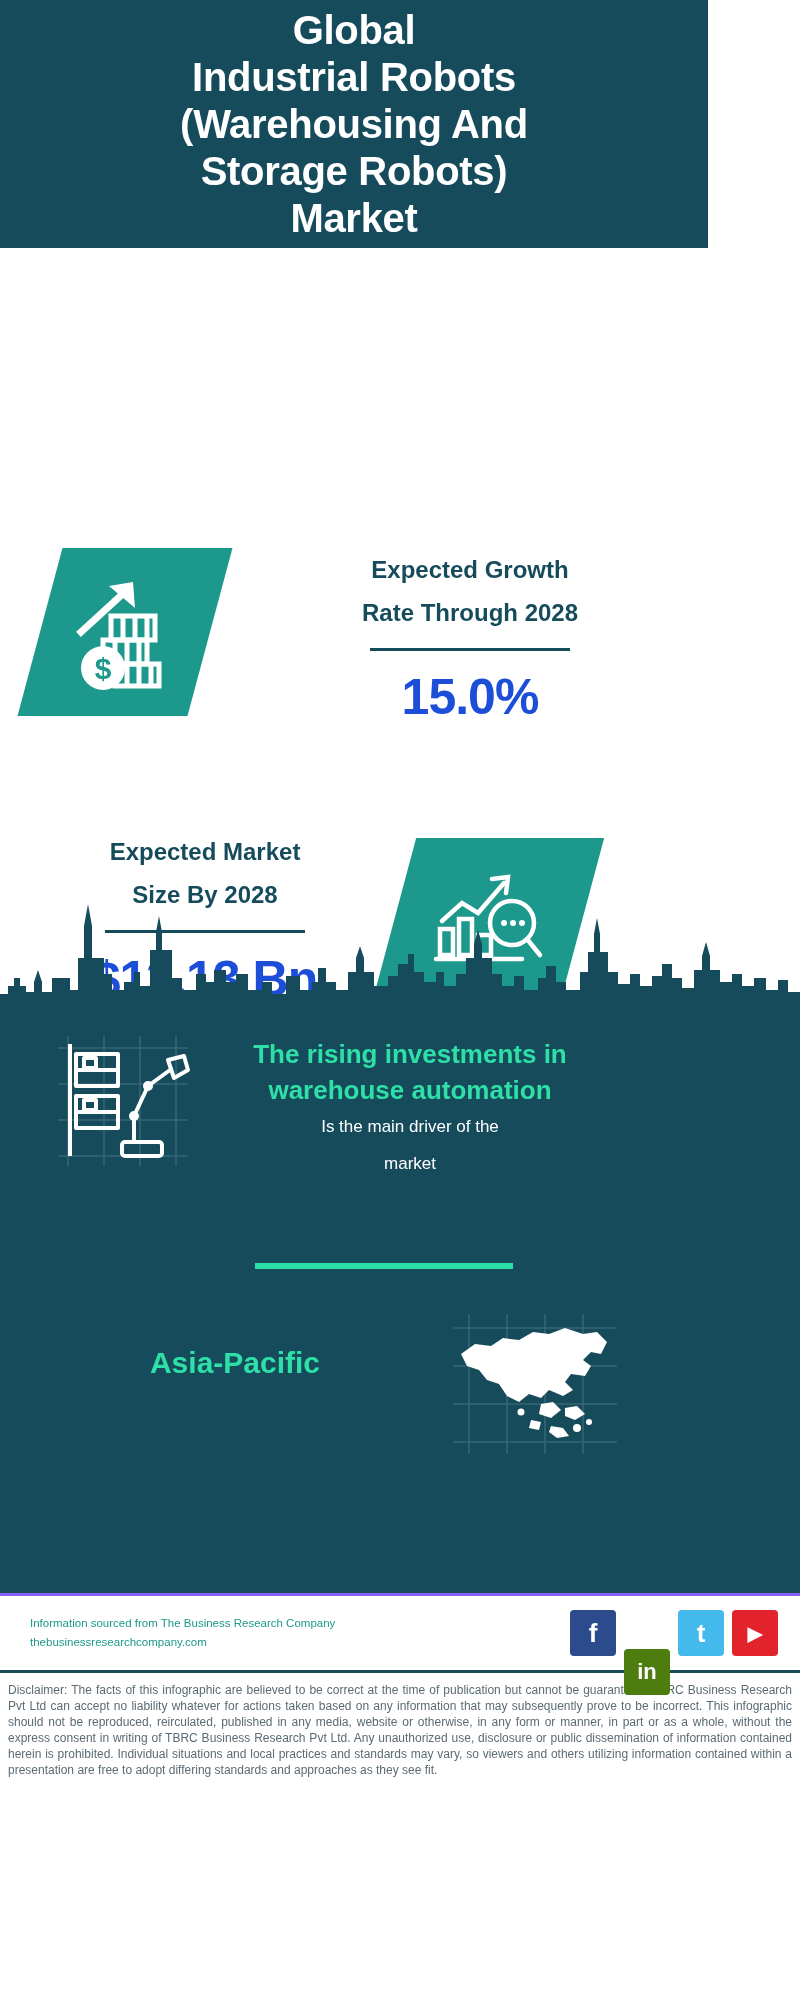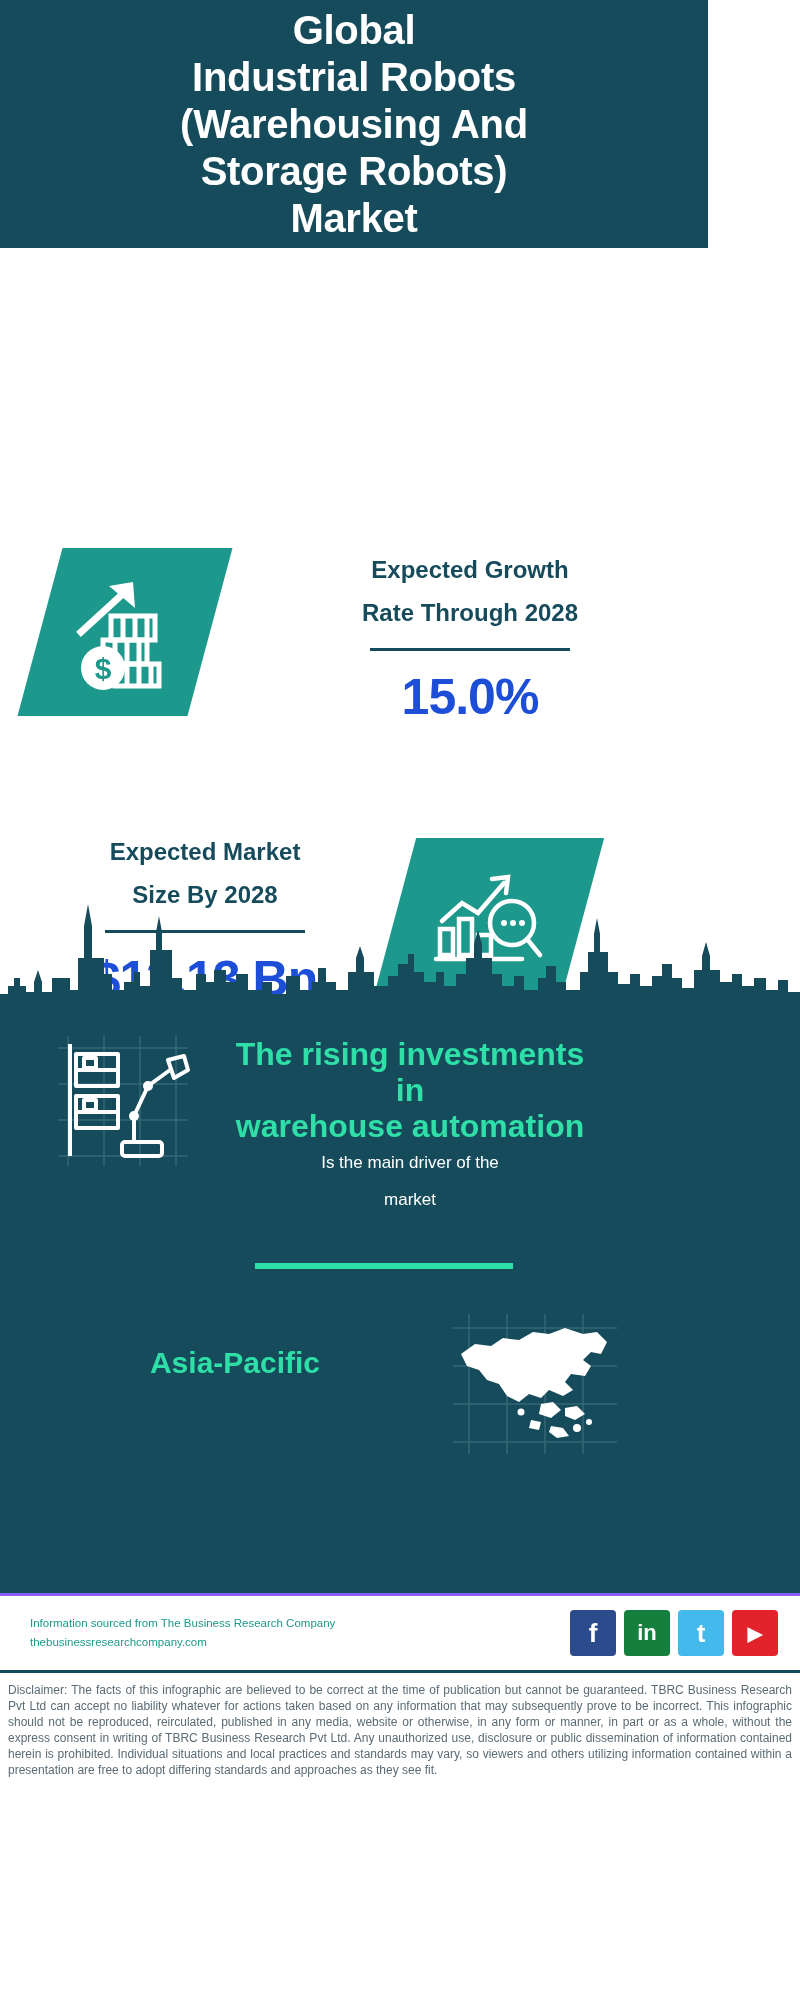--- a/index.html
+++ b/index.html
@@ -67,21 +67,21 @@
   .dark-zone {
     width:800px; height:585px;
     background:#164B5C;
     position:relative;
   }
   .skyline { position:absolute; top:-122px; left:0; width:800px; height:125px; }
 
   .insight { position:absolute; text-align:center; }
   .insight .hl {
     color:#2EE0A8;
-    font-size:32px;
+    font-size:26px;
     font-weight:bold;
     line-height:36px;
     white-space:pre-line;
     display:block;
   }
   .insight .sub {
     color:#ffffff;
     font-size:17px;
     font-weight:normal;
     line-height:37px;
@@ -110,21 +110,21 @@
   .socials { position:absolute; right:22px; top:14px; display:flex; gap:8px; }
   .soc {
     width:46px; height:46px;
     border-radius:4px;
     display:flex; align-items:center; justify-content:center;
     color:#ffffff;
     font-weight:bold;
     font-size:26px;
   }
   .soc.fb { background:#2B4B8C; }
-  .soc.li { background:#15803d; }
+  .soc.li { background:#4d7c0f;margin-top:39px; }
   .soc.tw { background:#43B9EC; }
   .soc.yt { background:#E3232B; }
 
   
   .disclaimer {
     width:800px;
     background:#ffffff;
     border-top:3px solid #164B5C;
     padding:9px 8px 0 8px;
   }

